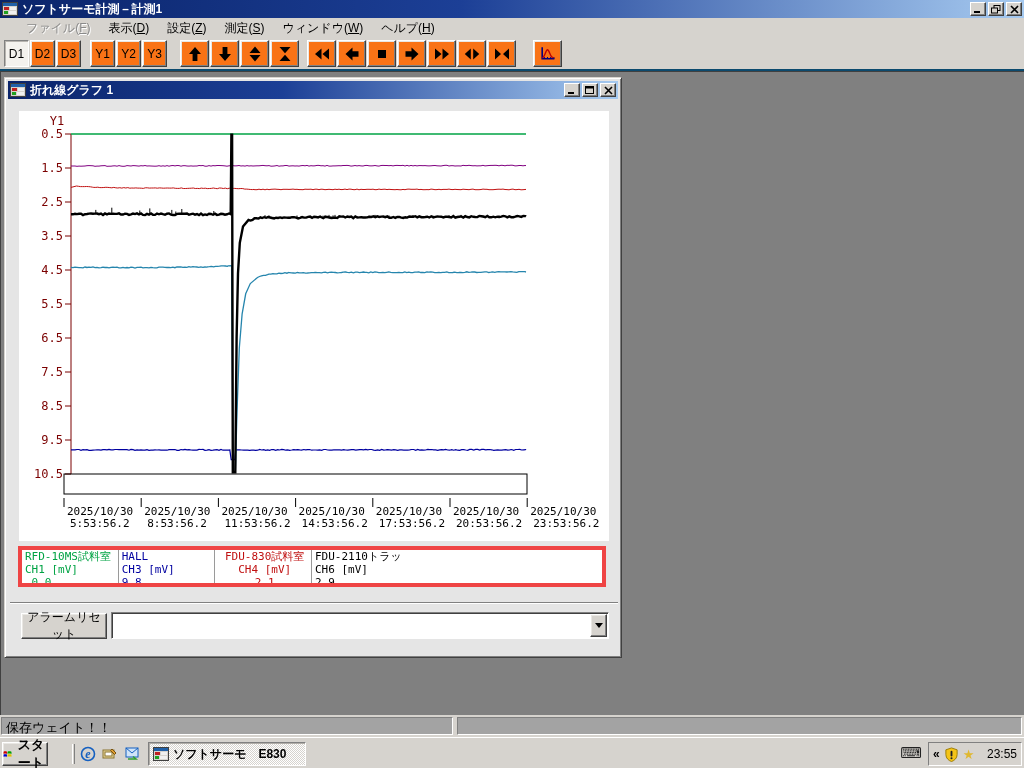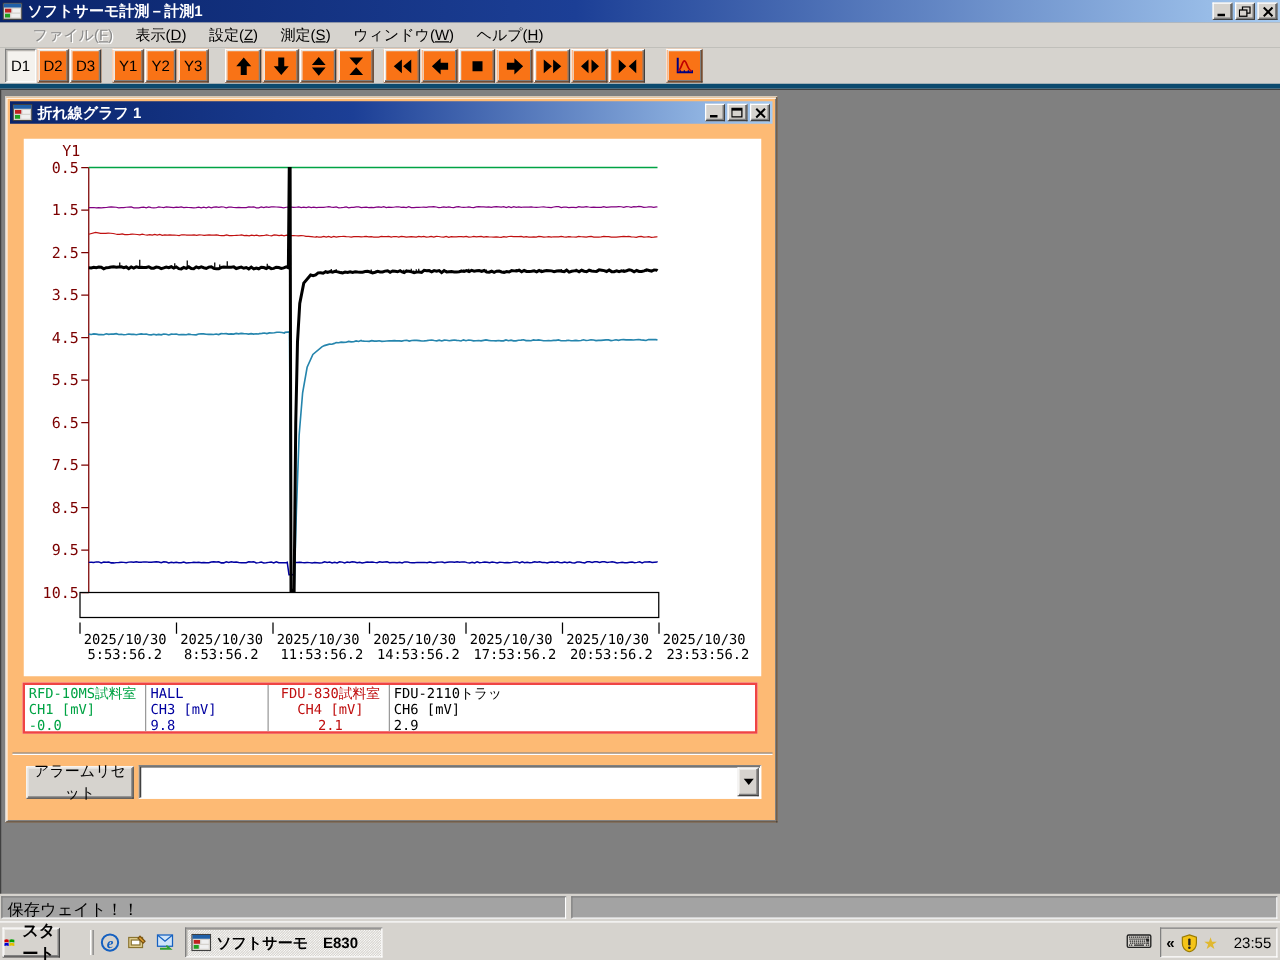--- a/index.html
+++ b/index.html
@@ -26,46 +26,46 @@
   .winbtn svg { display:block; }
 
   #menubar { position:absolute; left:0; top:18px; width:1024px; height:20px;
     background:#d6d3ce; display:flex; align-items:center; padding-left:17px; }
   .menu-item { padding:2px 9px; color:#000; white-space:nowrap; }
   .menu-item.disabled { color:#8a8a8a; text-shadow:1px 1px 0 #fff; }
   .menu-item .mkey { text-decoration:underline; }
 
   #toolbar { position:absolute; left:0; top:38px; width:1024px; height:33px;
     background:#d6d3ce; display:flex; align-items:center; padding-left:4px;
-    border-bottom:4px solid #0c4a6e; }
+    border-bottom:2px solid #0c4a6e; }
   .tb { height:27px; margin-right:1px; background:#f97316;
     border:1px solid; border-color:#fff #404040 #404040 #fff;
     box-shadow: inset -1px -1px 0 #808080, inset 1px 1px 0 #e9e7e3;
     display:flex; align-items:center; justify-content:center; font-size:12px; color:#000;
     font-family:"Liberation Sans",sans-serif; }
   .tb-text { width:25px; }
   .tb-icon { width:29px; }
   .tb.pressed { background:#f4f2ee; }
 
   
   #mdi { position:absolute; left:0; top:71px; width:1024px; height:644px; background:#808080;
     box-shadow: inset 1px 1px 0 #404040; }
   #child { position:absolute; left:4px; top:6px; width:618px; height:581px;
-    background:#fdba74; border:1px solid; border-color:#d6d3ce #404040 #404040 #d6d3ce;
+    background:#e5e5e5; border:1px solid; border-color:#d6d3ce #404040 #404040 #d6d3ce;
     box-shadow: inset 1px 1px 0 #fff, inset -1px -1px 0 #808080; }
   #child-titlebar { position:absolute; left:3px; top:3px; width:610px; height:18px;
     background:linear-gradient(90deg,#0a246a 0%,#1c3f96 45%,#a6caf0 100%);
     display:flex; align-items:center; padding:0 2px; }
   #child-titlebar .title { color:#fff; font-weight:bold; font-size:12px; margin-left:4px; flex:1; }
 
   #graph-panel { position:absolute; left:14px; top:33px; width:590px; height:430px; background:#fff; }
   #chart-svg { display:block; font-family:"DejaVu Sans Mono", monospace; }
 
   #legend { position:absolute; left:13px; top:468px; width:588px; height:41px;
-    background:#fff; border:2px solid #ef4444; display:grid; grid-template-columns:repeat(6,1fr); }
+    background:#fff; border:4px solid #ef4444; display:grid; grid-template-columns:repeat(6,1fr); }
   .leg-cell { border-right:1px solid #9a9a9a; padding:0 0 0 3px; overflow:hidden;
     font-family:"DejaVu Sans Mono", monospace; font-size:11px; line-height:13px; white-space:nowrap; }
   .leg-cell:last-child { border-right:none; }
 
   #groove { position:absolute; left:5px; top:524px; width:608px; height:2px;
     border-top:1px solid #808080; border-bottom:1px solid #fff; }
 
   #alarm-btn { position:absolute; left:16px; top:535px; width:86px; height:26px;
     display:flex; align-items:center; justify-content:center; font-size:12px; }
   #combo { position:absolute; left:106px; top:534px; width:498px; height:27px;

